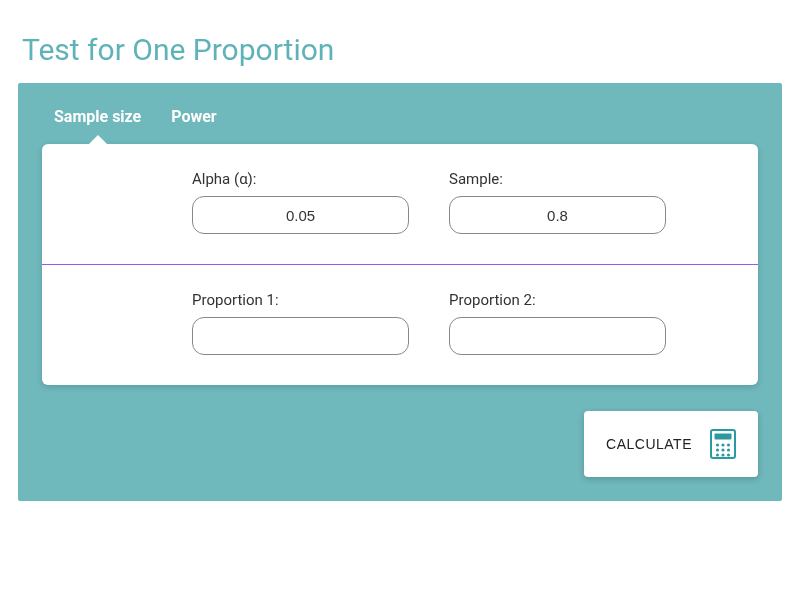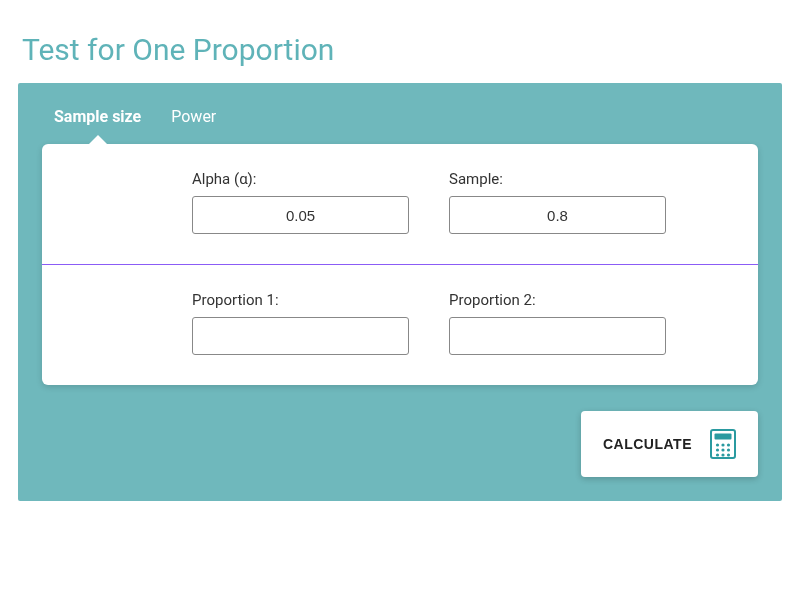--- a/index.html
+++ b/index.html
@@ -30,21 +30,21 @@
     .tabs {
       display: flex;
       gap: 30px;
       padding-left: 12px;
       margin-bottom: 14px;
       align-items: flex-end;
     }
     .tab {
       color: #fff;
       font-size: 16px;
-      font-weight: 400;
+      font-weight: 700;
       cursor: pointer;
       position: relative;
       padding-bottom: 4px;
     }
     .tab.active {
       font-weight: 700;
     }
     .tab.active::after {
       content: "";
       position: absolute;
@@ -77,21 +77,21 @@
       flex-direction: column;
     }
     .field-label {
       color: #333;
       font-size: 15px;
       margin-bottom: 8px;
     }
     .field-input {
       height: 38px;
       border: 1px solid #888;
-      border-radius: 3px;
+      border-radius: 12px;
       text-align: center;
       font-size: 15px;
       color: #333;
       background: #fff;
       padding: 0 8px;
     }
     .actions {
       display: flex;
       justify-content: flex-end;
       margin-top: 26px;
@@ -101,21 +101,21 @@
       border: none;
       border-radius: 4px;
       box-shadow: 0 2px 6px rgba(0,0,0,0.2);
       padding: 18px 22px;
       display: flex;
       align-items: center;
       gap: 18px;
       cursor: pointer;
     }
     .calculate-label {
-      font-weight: 700;
+      font-weight: 400;
       font-size: 14px;
       letter-spacing: 0.5px;
       color: #222;
     }
     .calc-icon {
       width: 26px;
       height: 30px;
       display: block;
     }
   </style>

